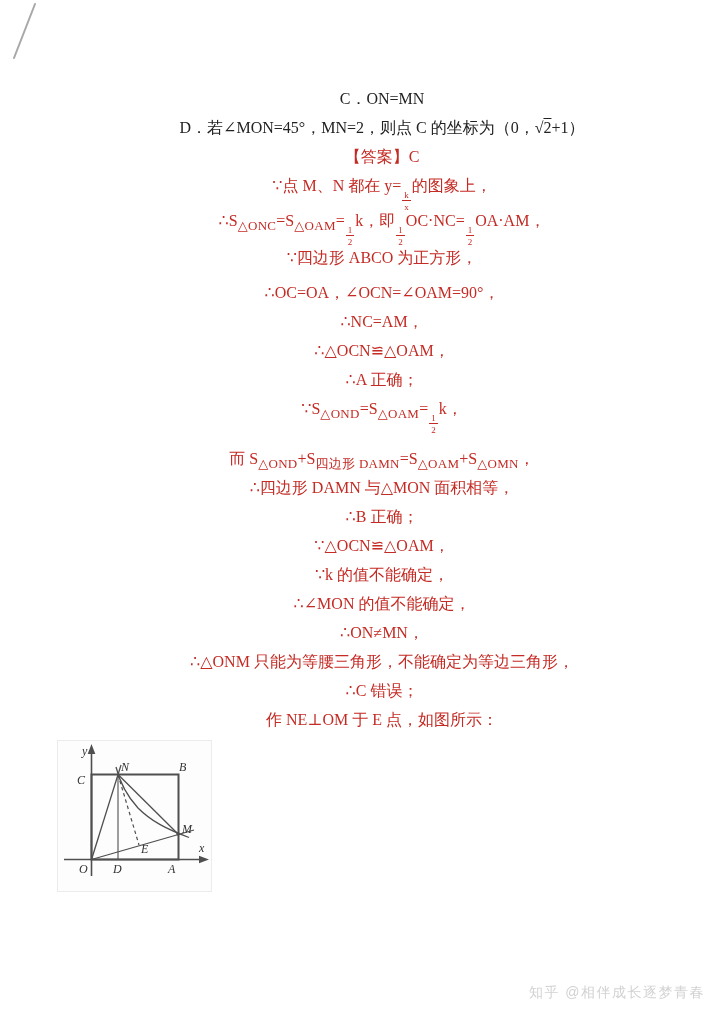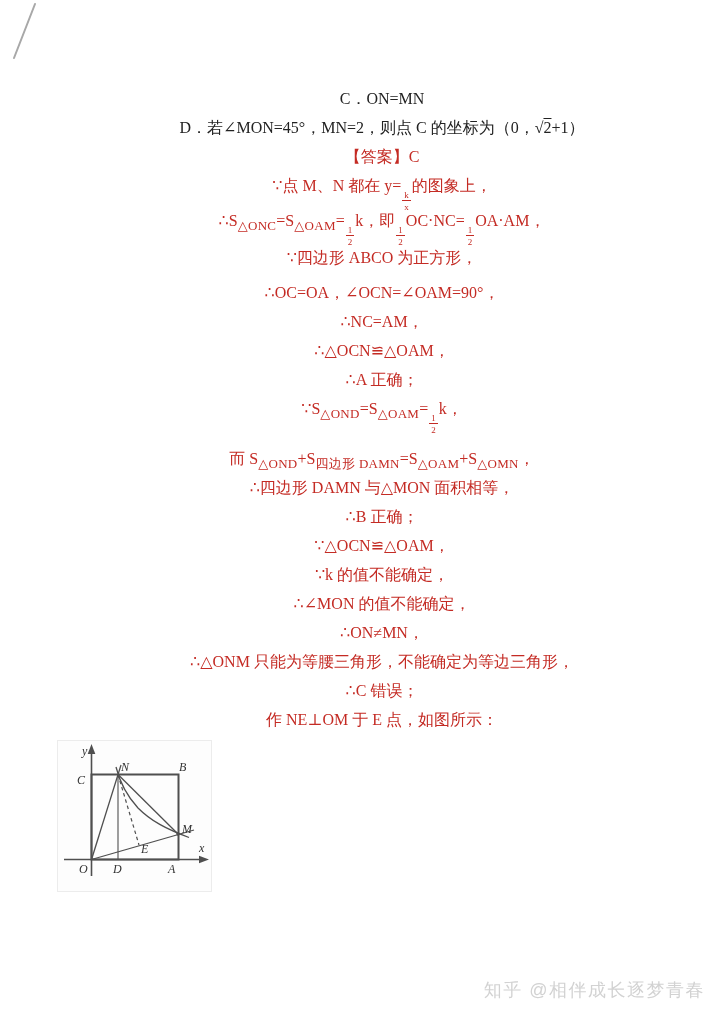--- a/index.html
+++ b/index.html
@@ -24,21 +24,21 @@
         font-size:9px;line-height:1.15;margin:0 1px;}
   .frac .num{border-bottom:1px solid currentColor;padding:0 2px;}
   .frac .den{padding-top:0.5px;}
   .sqrt .radicand{text-decoration:overline;}
   .figure-box{margin-top:6px;margin-left:-5px;width:153px;height:150px;
               border:1px solid #ececec;background:#fdfdfd;}
   .figure-box svg text{font-family:"Liberation Serif","DejaVu Serif",serif;
                        font-style:italic;font-size:12px;fill:#333333;}
   .watermark{position:absolute;right:15px;bottom:16px;
              font-family:"Liberation Sans","DejaVu Sans",sans-serif;
-             font-size:18px;letter-spacing:1.5px;color:#d2d2d2;
+             font-size:14px;letter-spacing:1.5px;color:#d2d2d2;
              text-shadow:1px 1px 0 #ffffff;}
 </style>
 </head>
 <body>
 
 <svg class="corner-mark" width="42" height="66">
   <line x1="29" y1="4" x2="8" y2="58" stroke="#a8a8a8" stroke-width="2" stroke-linecap="round"></line>
 </svg>
 
 <div class="content">

